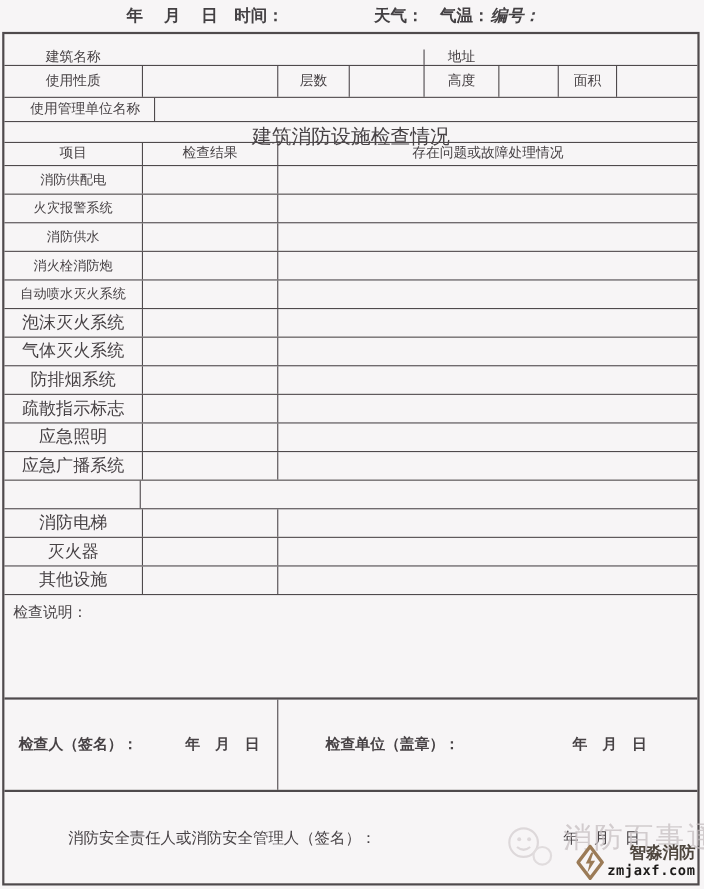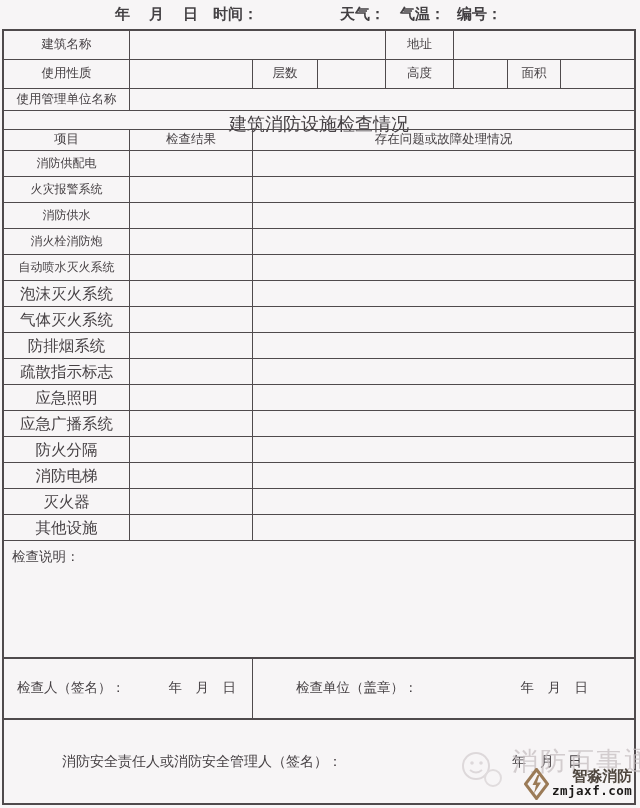--- a/index.html
+++ b/index.html
@@ -19,58 +19,58 @@
     display:flex;align-items:center;
     font-size:15px;font-weight:bold;color:#434043;
     padding-left:115px;box-sizing:border-box;white-space:nowrap;
   }
   .header-line .tok{display:inline-block;}
   .hl-month{margin-left:19px;}
   .hl-day{margin-left:19px;}
   .hl-time{margin-left:15px;}
   .hl-weather{margin-left:82px;text-align:center;}
   .hl-temp{margin-left:15px;}
-  .hl-number{margin-left:12px;}
+  .hl-number{margin-left:1px;font-style:italic;}
 
   
   .form{
     position:absolute;left:2px;top:29px;width:634px;height:776px;
     border:2px solid var(--line);box-sizing:border-box;
     display:flex;flex-direction:column;background:var(--paper);
   }
   .row{display:flex;flex-direction:row;border-top:1px solid var(--line);box-sizing:border-box;flex:none;}
   .row:first-child{border-top:none;}
   .row.thick{border-top-width:2px;}
   .cell{
     display:flex;align-items:center;justify-content:center;
     box-sizing:border-box;border-left:1px solid var(--line);
     font-size:12.5px;color:var(--ink);text-align:center;line-height:1.1;
   }
   .cell:first-child{border-left:none;}
   .cell.blank{background:transparent;}
-  .rA{height:28px;} .rB{height:29px;} .rC{height:22px;}
+  .rA{height:28px;align-items:flex-end;} .rB{height:29px;} .rC{height:22px;padding-left:11px;}
   .rD{height:19px;} .rE{height:21px;} .ri{height:26px;}
   .w-label{width:125px;flex:none;}
   .w-result{width:123px;flex:none;}
   .w-flex{flex:1;}
   .w-256{width:256px;flex:none;}
   .w-68{width:68px;flex:none;}
   .w-65{width:65px;flex:none;}
   .w-54{width:54px;flex:none;}
   .w-53{width:53px;flex:none;}
   .section-title{justify-content:center;font-size:18px;margin-top:10px;}
   .items-block{display:flex;flex-direction:column;flex:none;}
   .items-block .row:first-child{border-top:1px solid var(--line);}
   .items-block .row:nth-child(-n+5) .lbl{font-size:12px;}
   .items-block .row:nth-child(n+6) .lbl{font-size:15.5px;}
   
   .notes-row{flex:1;display:block;border-top:1px solid var(--line);box-sizing:border-box;}
   .notes-label{font-size:13.5px;padding:7px 0 0 8px;text-align:left;color:var(--ink);}
   
-  .sig-row{height:61px;}
+  .sig-row{height:84px;font-weight:bold;}
   .sig-cell{display:flex;align-items:center;font-size:13.5px;justify-content:flex-start;}
   .sig-cell.left{width:248px;flex:none;padding-left:13px;}
   .sig-cell.left .date{margin-left:auto;margin-right:16px;}
   .sig-cell.right{flex:1;padding-left:43px;}
   .sig-cell.right .date{margin-left:auto;margin-right:46px;}
   
   .bottom-row{height:85px;}
   .bottom-cell{flex:1;display:flex;align-items:center;font-size:14px;padding-left:58px;gap:28px;}
   .bottom-cell .date{margin-left:auto;margin-right:52px;}
   .date{white-space:nowrap;}
@@ -187,21 +187,20 @@
       <div class="cell w-label lbl">应急照明</div>
       <div class="cell blank w-result"></div>
       <div class="cell blank w-flex"></div>
     </div>
     <div class="row ri">
       <div class="cell w-label lbl">应急广播系统</div>
       <div class="cell blank w-result"></div>
       <div class="cell blank w-flex"></div>
     </div>
     <div class="row ri">
-      <div class="cell w-label lbl">防火分隔</div>
       <div class="cell blank w-result"></div>
       <div class="cell blank w-flex"></div>
     </div>
     <div class="row ri">
       <div class="cell w-label lbl">消防电梯</div>
       <div class="cell blank w-result"></div>
       <div class="cell blank w-flex"></div>
     </div>
     <div class="row ri">
       <div class="cell w-label lbl">灭火器</div>

